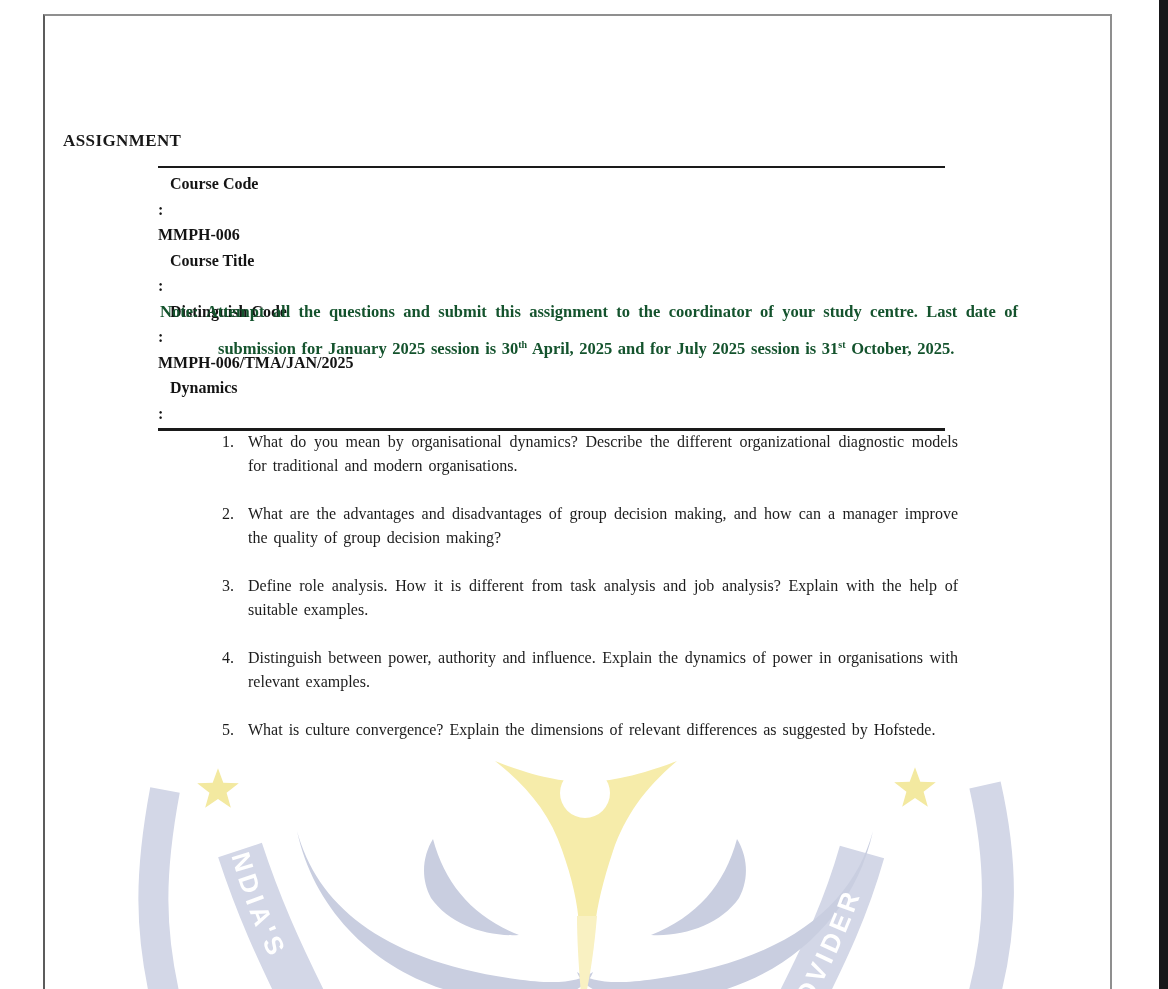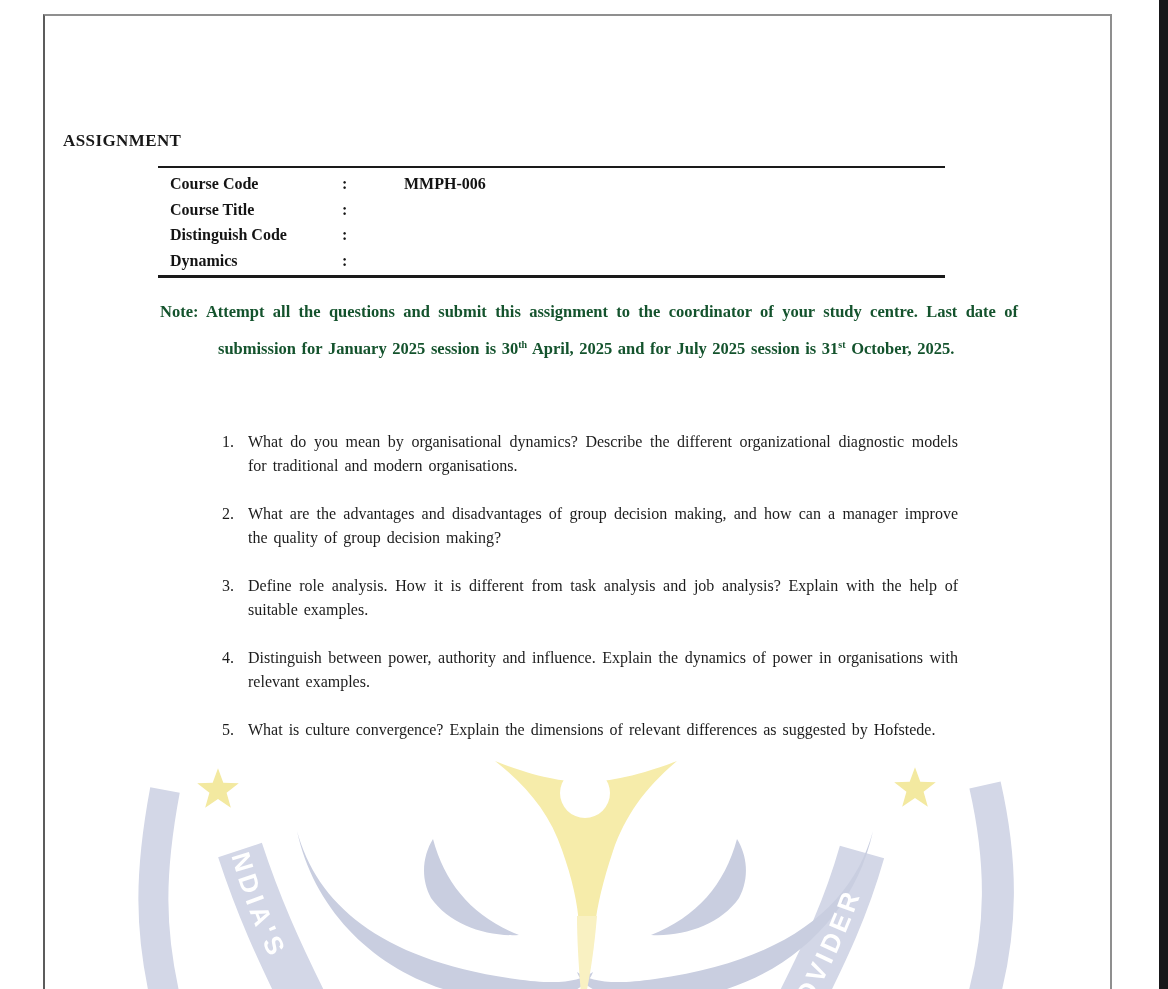--- a/index.html
+++ b/index.html
@@ -17,21 +17,21 @@
   }
   .page-title{
     position:absolute;top:115px;left:0;width:100%;padding-left:18px;box-sizing:border-box;
     font-size:17px;font-weight:bold;letter-spacing:.4px;color:#181818;
   }
   .course-table{
     position:absolute;left:113px;top:150px;width:787px;
     border-top:2px solid #1a1a1a;border-bottom:3px solid #1a1a1a;
     padding:3px 0 2px 0;font-weight:bold;font-size:16px;color:#141414;
   }
-  .ct-row{display:flex;line-height:25.5px;}
+  .ct-row{display:flex;line-height:25.5px;flex-direction:column;}
   .ct-label{margin-left:12px;width:172px;flex:none;}
   .ct-colon{width:62px;flex:none;}
   .ct-value{flex:1;}
   .note{
     position:absolute;left:115px;top:277px;width:800px;
     font-weight:bold;font-size:16.5px;line-height:37px;color:#14532d;
     text-align:justify;word-spacing:1.5px;
     padding-left:58px;text-indent:-58px;box-sizing:content-box;
   }
   .note sup{font-size:10px;vertical-align:super;line-height:0;}
@@ -64,20 +64,21 @@
       <span class="ct-colon">:</span>
       <span class="ct-value">MMPH-006</span>
     </div>
     <div class="ct-row">
       <span class="ct-label">Course Title</span>
       <span class="ct-colon">:</span>
     </div>
     <div class="ct-row">
       <span class="ct-label">Distinguish Code</span>
       <span class="ct-colon">:</span>
+      <span class="ct-value">MMPH-006/TMA/JAN/2025</span>
     </div>
     <div class="ct-row">
       <span class="ct-label">Dynamics</span>
       <span class="ct-colon">:</span>
     </div>
   </div>
 
   <div class="note"><span>Note: Attempt all the questions and submit this assignment to the coordinator of your study centre. Last date of submission for January 2025 session is 30</span><sup>th</sup><span> April, 2025 and for July 2025 session is 31</span><sup>st</sup><span> October, 2025.</span></div>
 
   <div class="questions">

